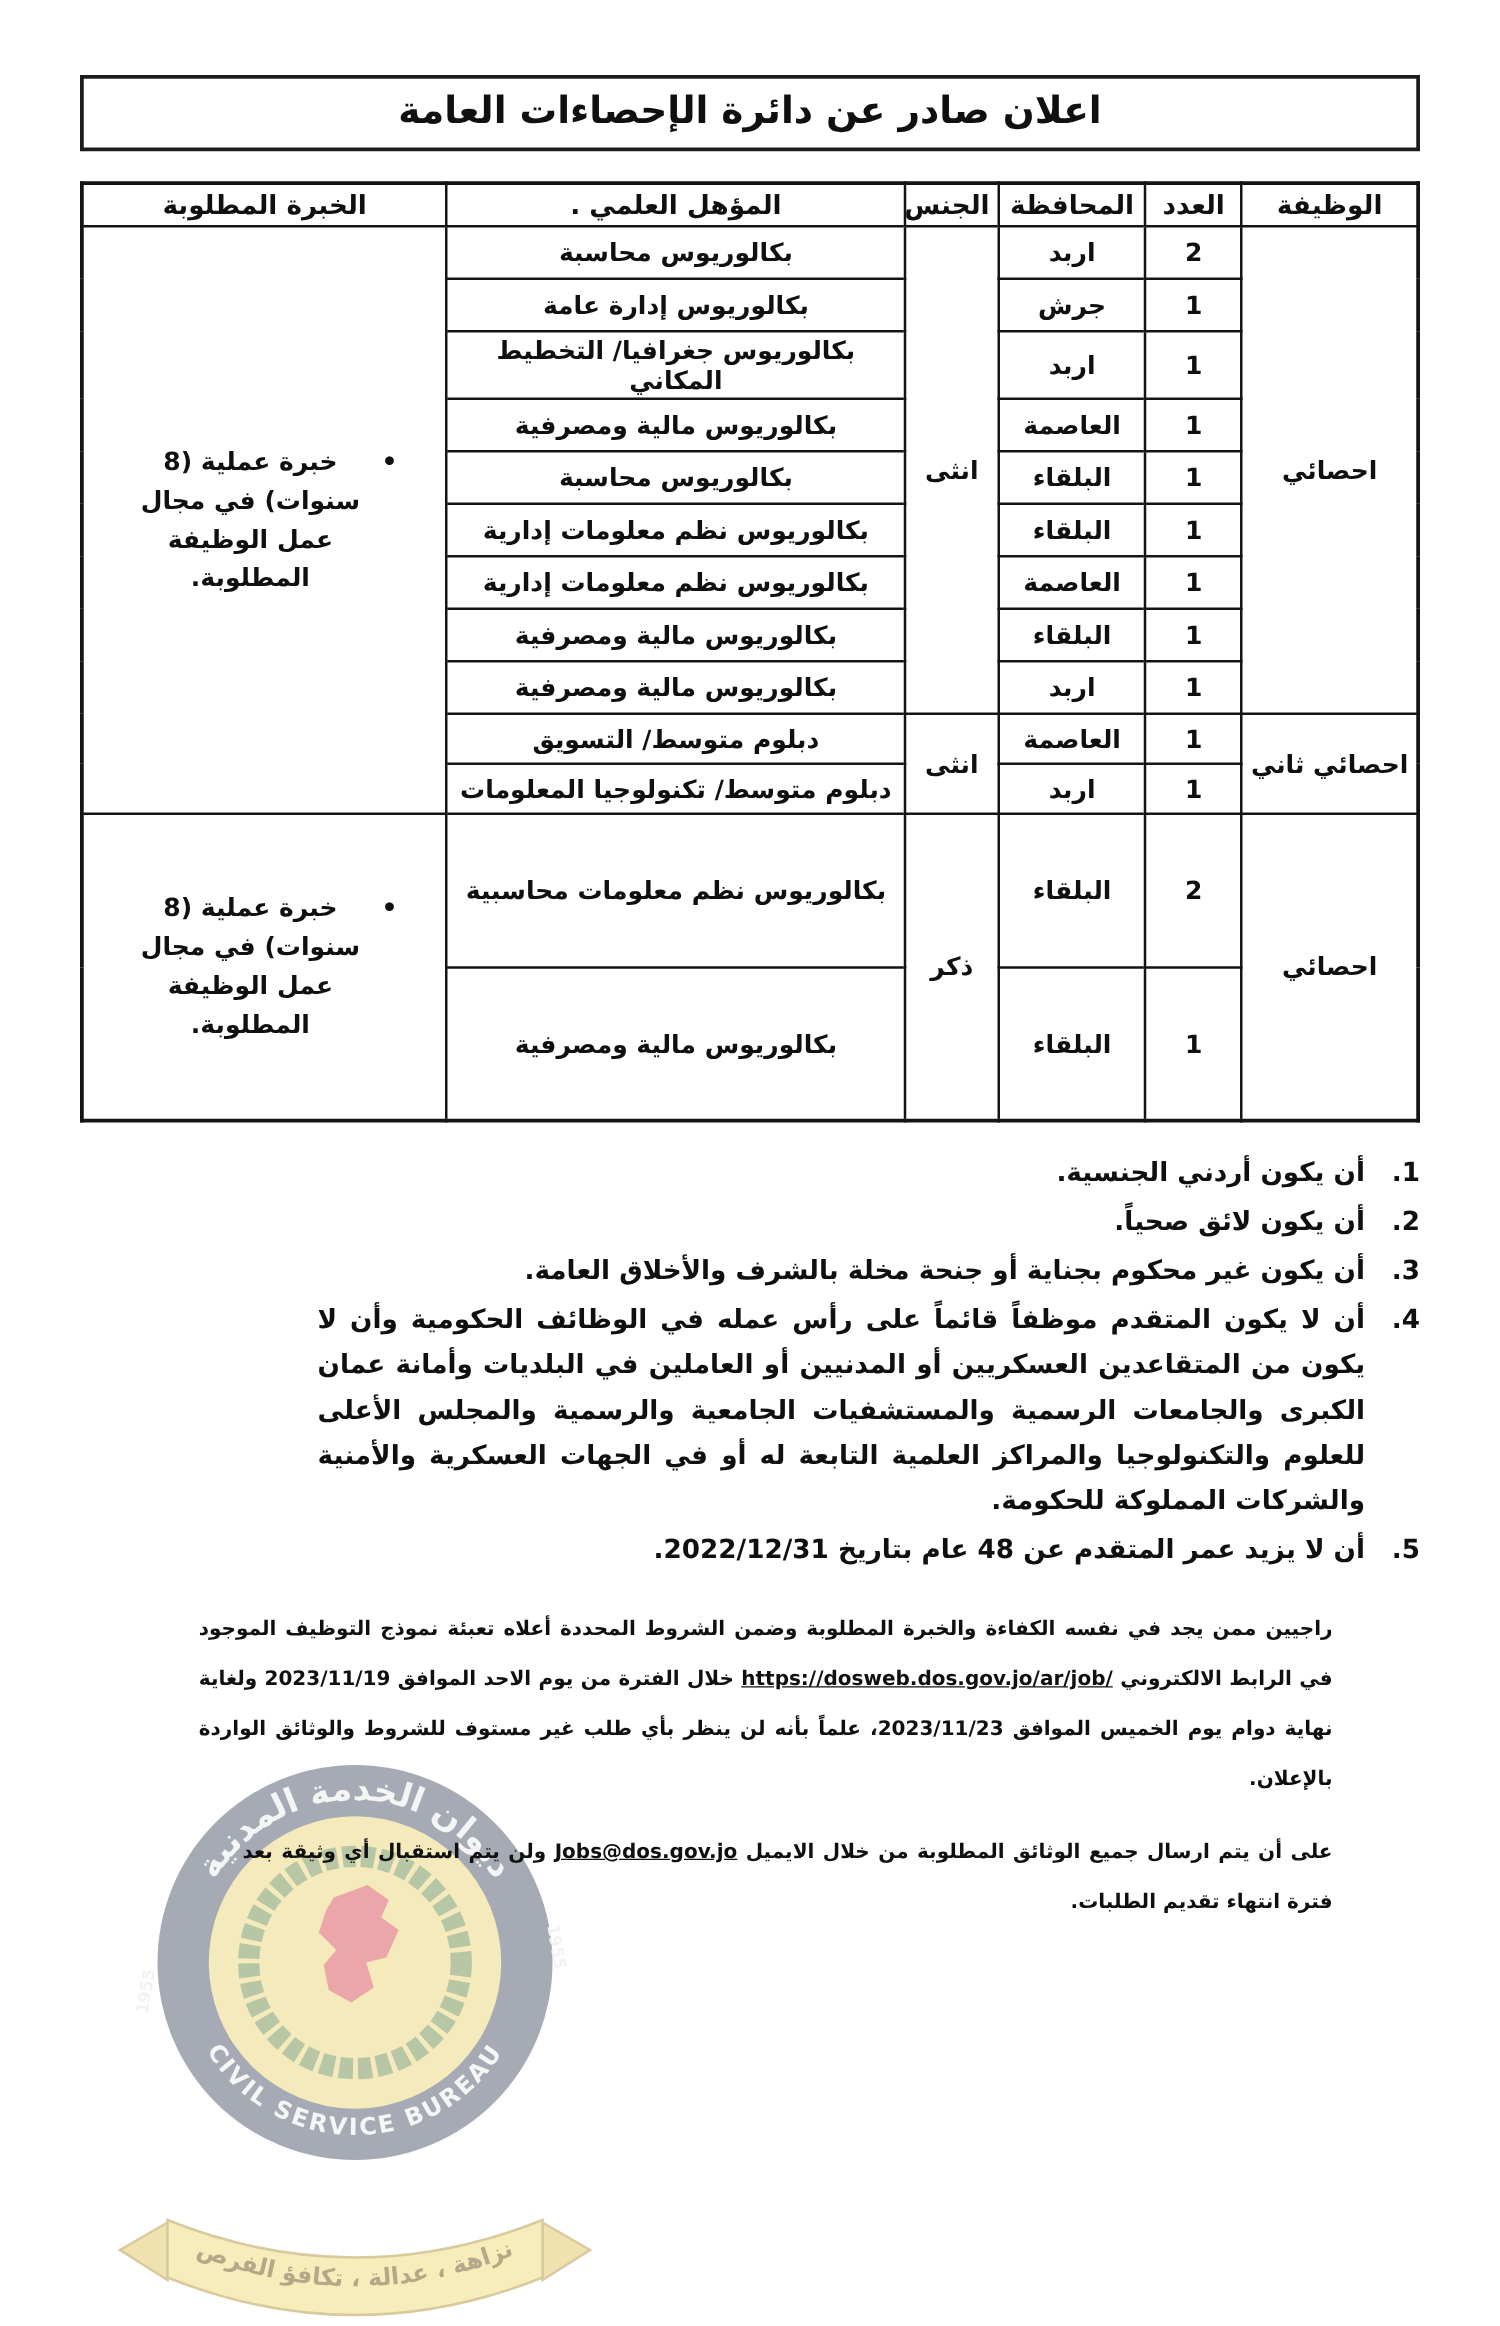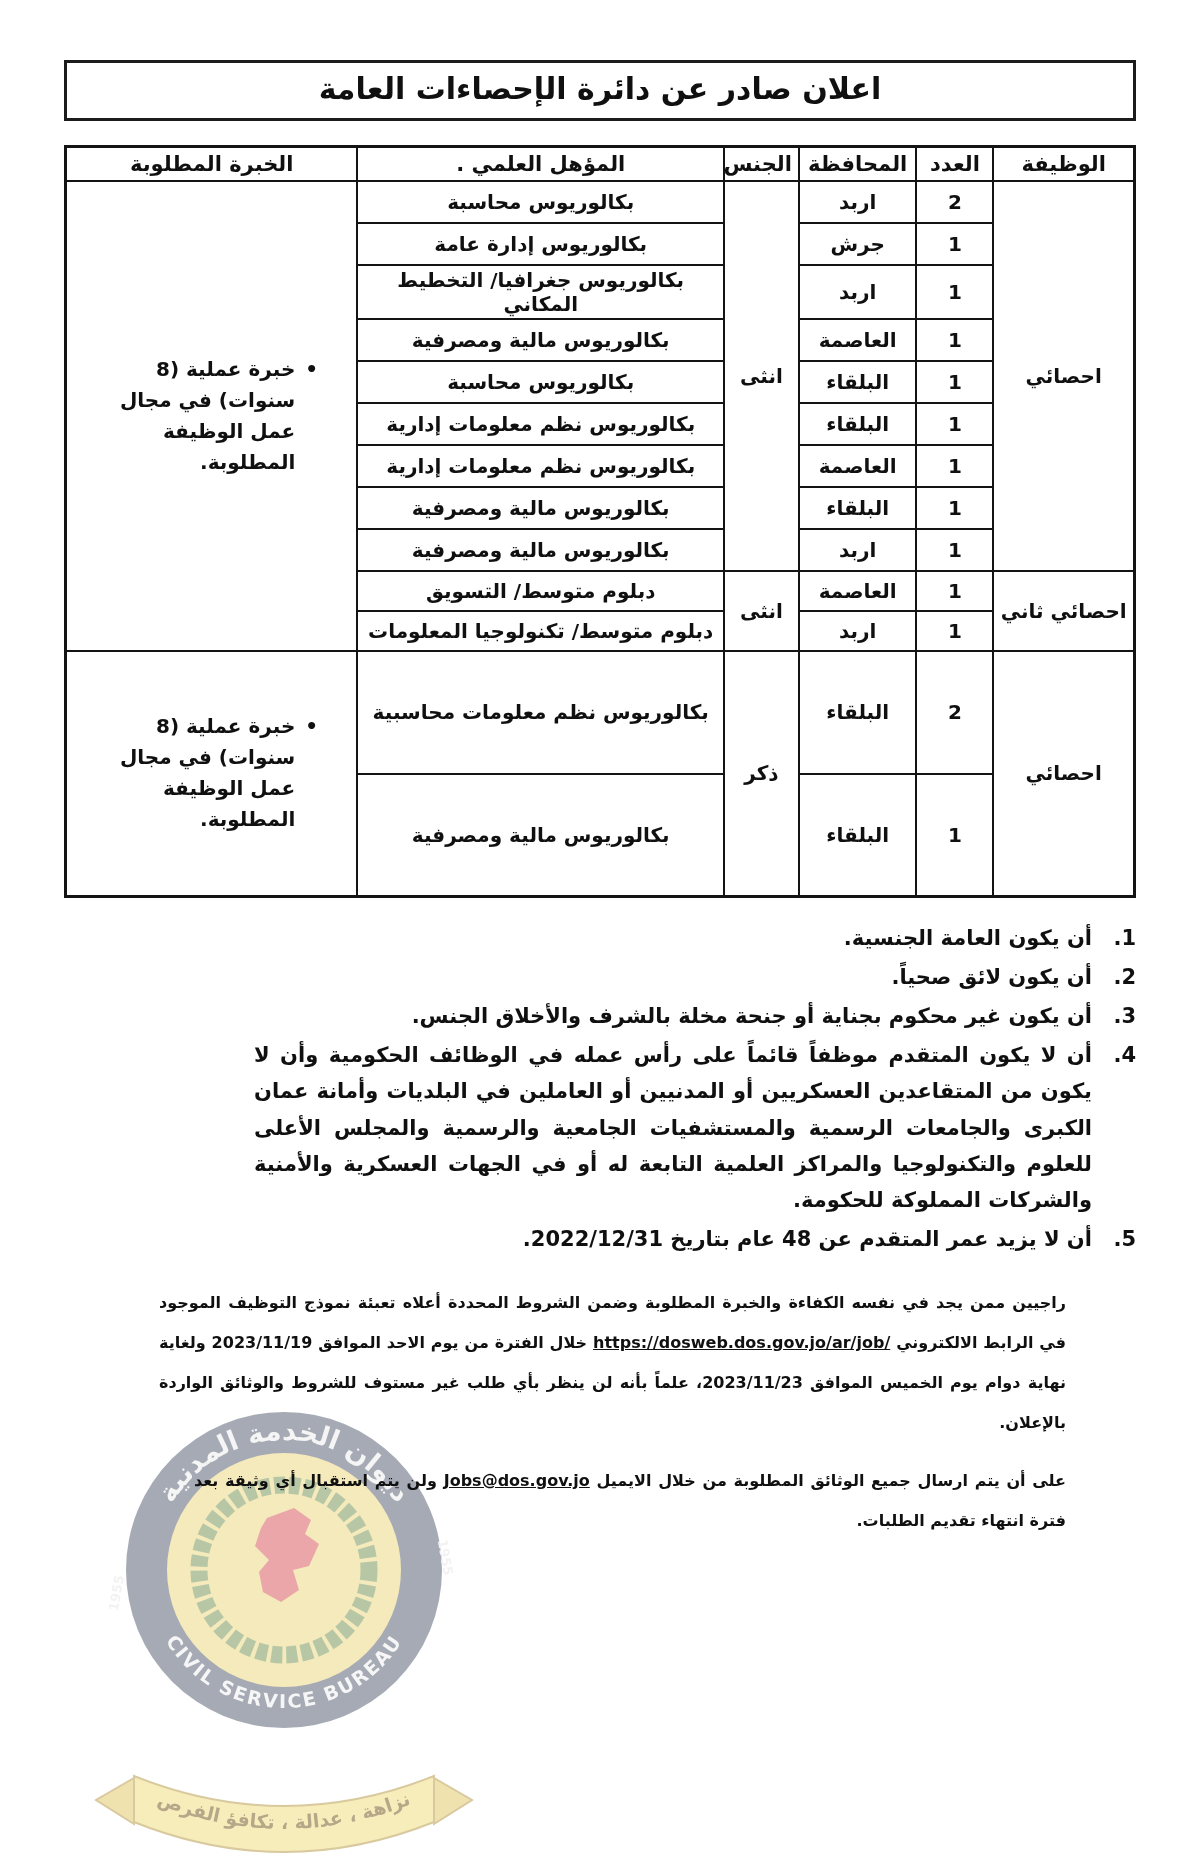--- a/index.html
+++ b/index.html
@@ -55,21 +55,21 @@
   .exp-wrap {
     display:flex;
     justify-content:center;
     align-items:flex-start;
     gap:10px;
     padding:0 10px;
   }
   .exp-wrap .bullet { font-size:20px; line-height:1.55; }
   .exp-wrap .exp-text {
     max-width:190px;
-    text-align:right;
+    text-align:center;
     font-size:20px;
     line-height:1.55;
   }
   .conds { margin-top:22px; margin-left:190px; }
   .conds-heading {
     font-size:23px;
     margin-bottom:8px;
     text-align:right;
   }
   .cond-item {
@@ -214,29 +214,29 @@
       <td>البلقاء</td>
       <td>بكالوريوس مالية ومصرفية</td>
     </tr>
   </tbody>
     </table>
 
   <div class="conds">
 
     <div class="cond-item">
       <span class="cond-num">1.</span>
-      <span class="cond-text">أن يكون العامة الجنسية.</span>
+      <span class="cond-text">أن يكون أردني الجنسية.</span>
     </div>
     <div class="cond-item">
       <span class="cond-num">2.</span>
       <span class="cond-text">أن يكون لائق صحياً.</span>
     </div>
     <div class="cond-item">
       <span class="cond-num">3.</span>
-      <span class="cond-text">أن يكون غير محكوم بجناية أو جنحة مخلة بالشرف والأخلاق الجنس.</span>
+      <span class="cond-text">أن يكون غير محكوم بجناية أو جنحة مخلة بالشرف والأخلاق العامة.</span>
     </div>
     <div class="cond-item">
       <span class="cond-num">4.</span>
       <span class="cond-text">أن لا يكون المتقدم موظفاً قائماً على رأس عمله في الوظائف الحكومية وأن لا يكون من المتقاعدين العسكريين أو المدنيين أو العاملين في البلديات وأمانة عمان الكبرى والجامعات الرسمية والمستشفيات الجامعية والرسمية والمجلس الأعلى للعلوم والتكنولوجيا والمراكز العلمية التابعة له أو في الجهات العسكرية والأمنية والشركات المملوكة للحكومة.</span>
     </div>
     <div class="cond-item">
       <span class="cond-num">5.</span>
       <span class="cond-text">أن لا يزيد عمر المتقدم عن 48 عام بتاريخ 2022/12/31.</span>
     </div>
   </div>

